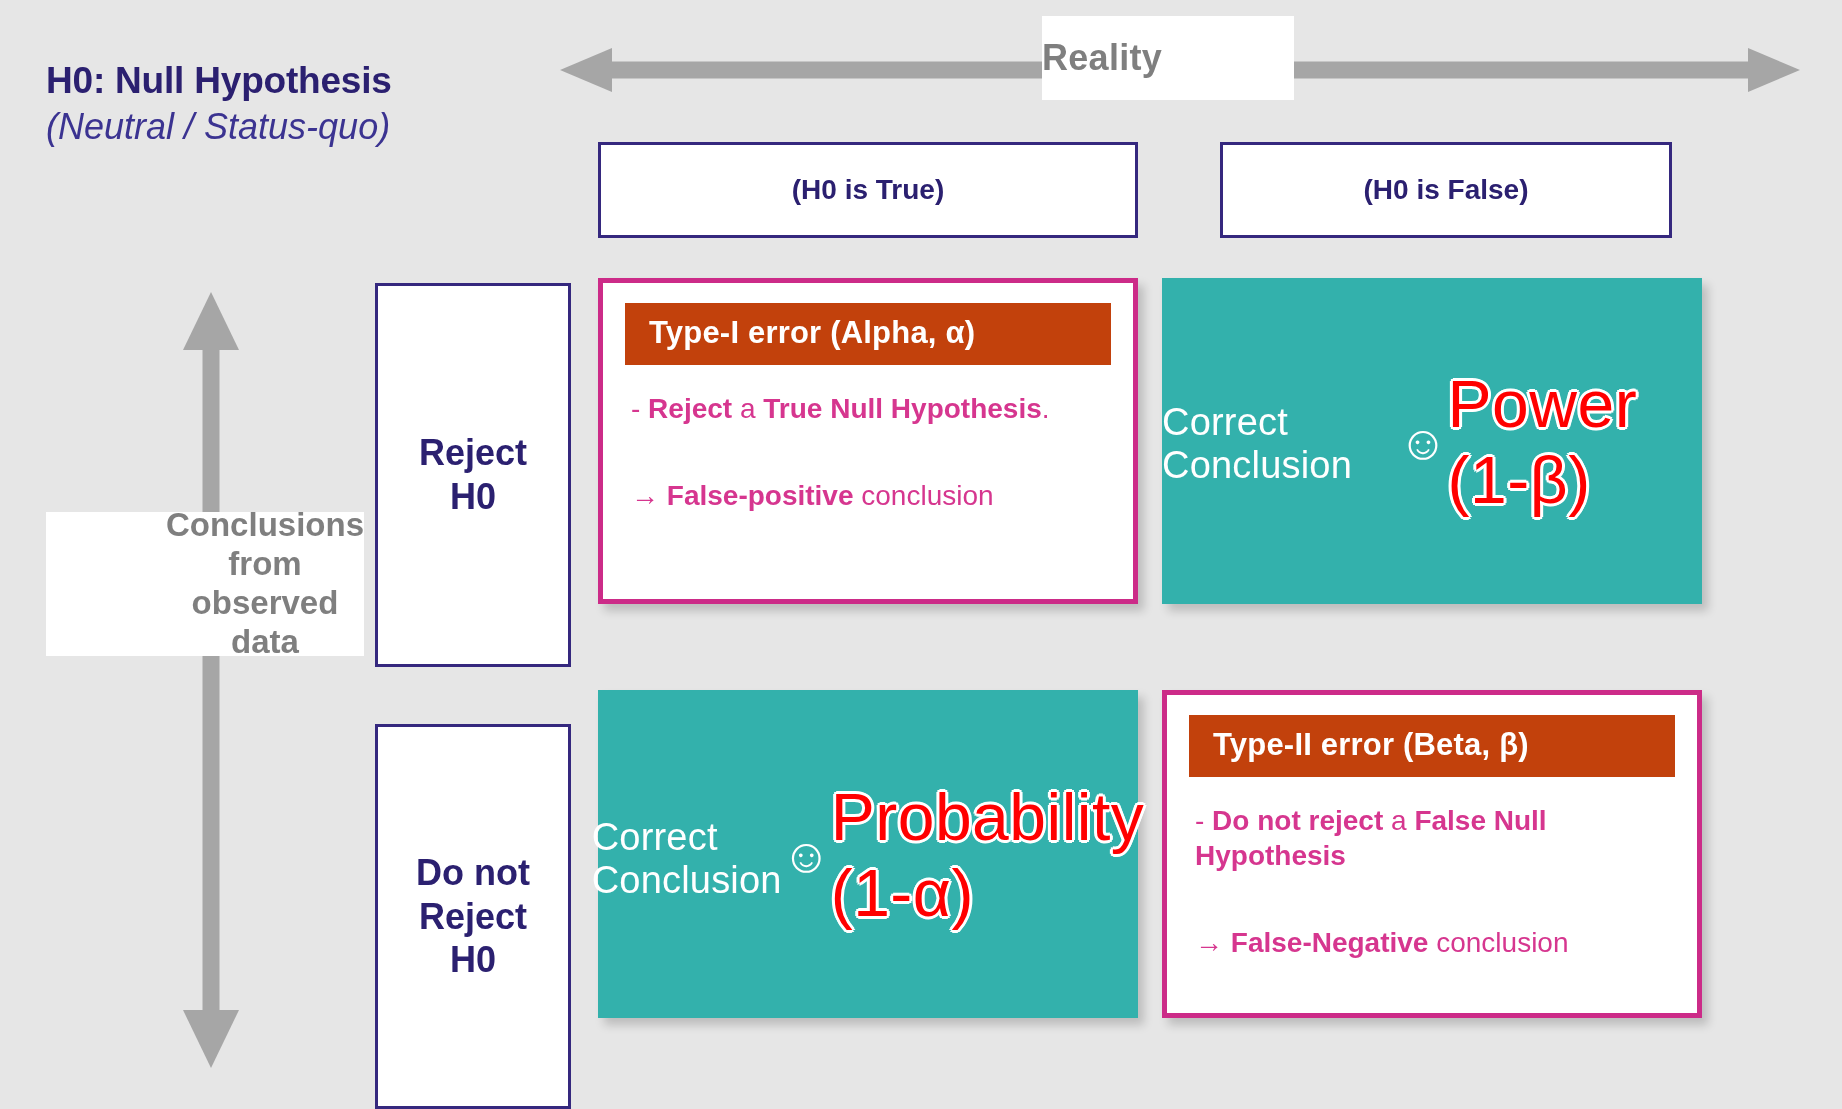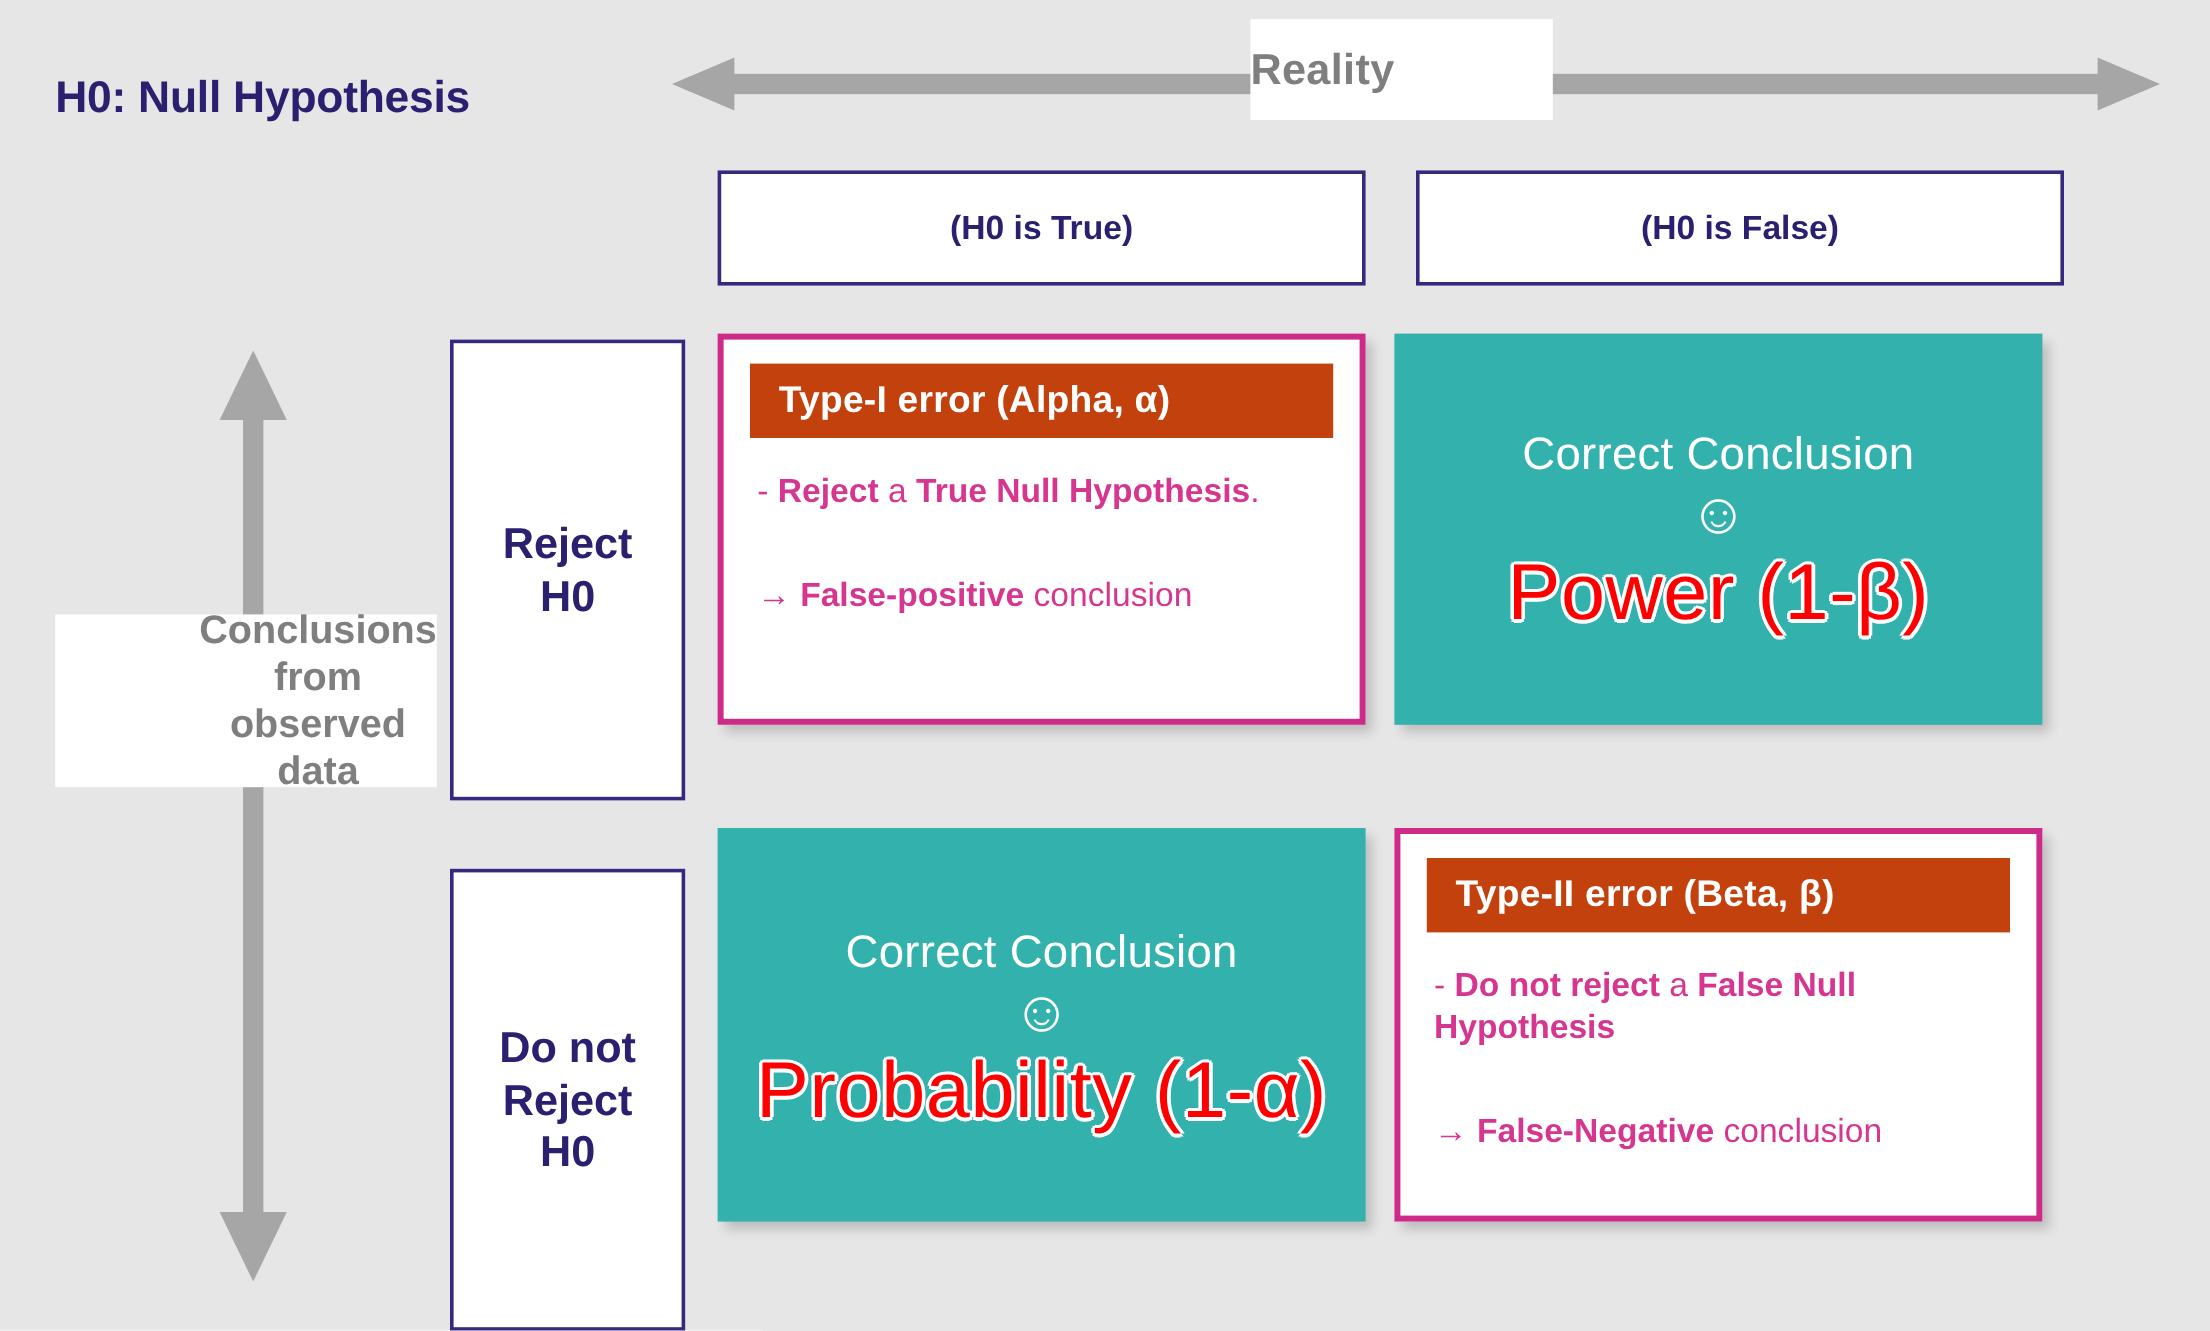--- a/index.html
+++ b/index.html
@@ -101,21 +101,21 @@
     align-items: center;
     justify-content: center;
     box-sizing: border-box;
   }
   .col-header .col-header-label {
     font-size: 28px;
     font-weight: bold;
     color: #2b2070;
   }
   #col-header-true  { left: 598px;  width: 540px; }
-  #col-header-false { left: 1180px; width: 540px; }
+  #col-header-false { left: 1220px; width: 452px; }
 
   
   .row-header {
     position: absolute;
     left: 375px;
     width: 196px;
     background: #ffffff;
     border: 3px solid #35287e;
     display: flex;
     align-items: center;
@@ -139,21 +139,21 @@
     box-shadow: 6px 7px 9px rgba(0,0,0,0.18);
   }
   .cell-error {
     background: #ffffff;
     border: 5px solid #cc2b88;
     padding: 20px 22px;
   }
   .cell-correct {
     background: #33b1ac;
     display: flex;
-    flex-direction: column;
+    flex-direction: row;
     align-items: center;
     justify-content: center;
   }
 
   #cell-type1 { left: 598px;  top: 278px; width: 540px; height: 326px; }
   #cell-power { left: 1162px; top: 278px; width: 540px; height: 326px; }
   #cell-prob  { left: 598px;  top: 690px; width: 540px; height: 328px; }
   #cell-type2 { left: 1162px; top: 690px; width: 540px; height: 328px; }
 
   
@@ -205,20 +205,21 @@
   #cell-power .correct-title    { margin-top: 6px; }
   #cell-prob  .correct-title    { margin-top: 10px; }
 </style>
 </head>
 <body>
 
 <div id="slide">
 
   <div id="h0-caption">
     <div class="h0-title">H0: Null Hypothesis</div>
+    <div class="h0-sub">(Neutral / Status-quo)</div>
   </div>
 
   <div id="reality-arrow">
     <svg width="1240" height="44" viewBox="0 0 1240 44">
       <polygon points="0,22 52,0 52,44" fill="#a6a6a6"></polygon>
       <rect x="50" y="13.5" width="1140" height="17" fill="#a6a6a6"></rect>
       <polygon points="1240,22 1188,0 1188,44" fill="#a6a6a6"></polygon>
     </svg>
   </div>
 

